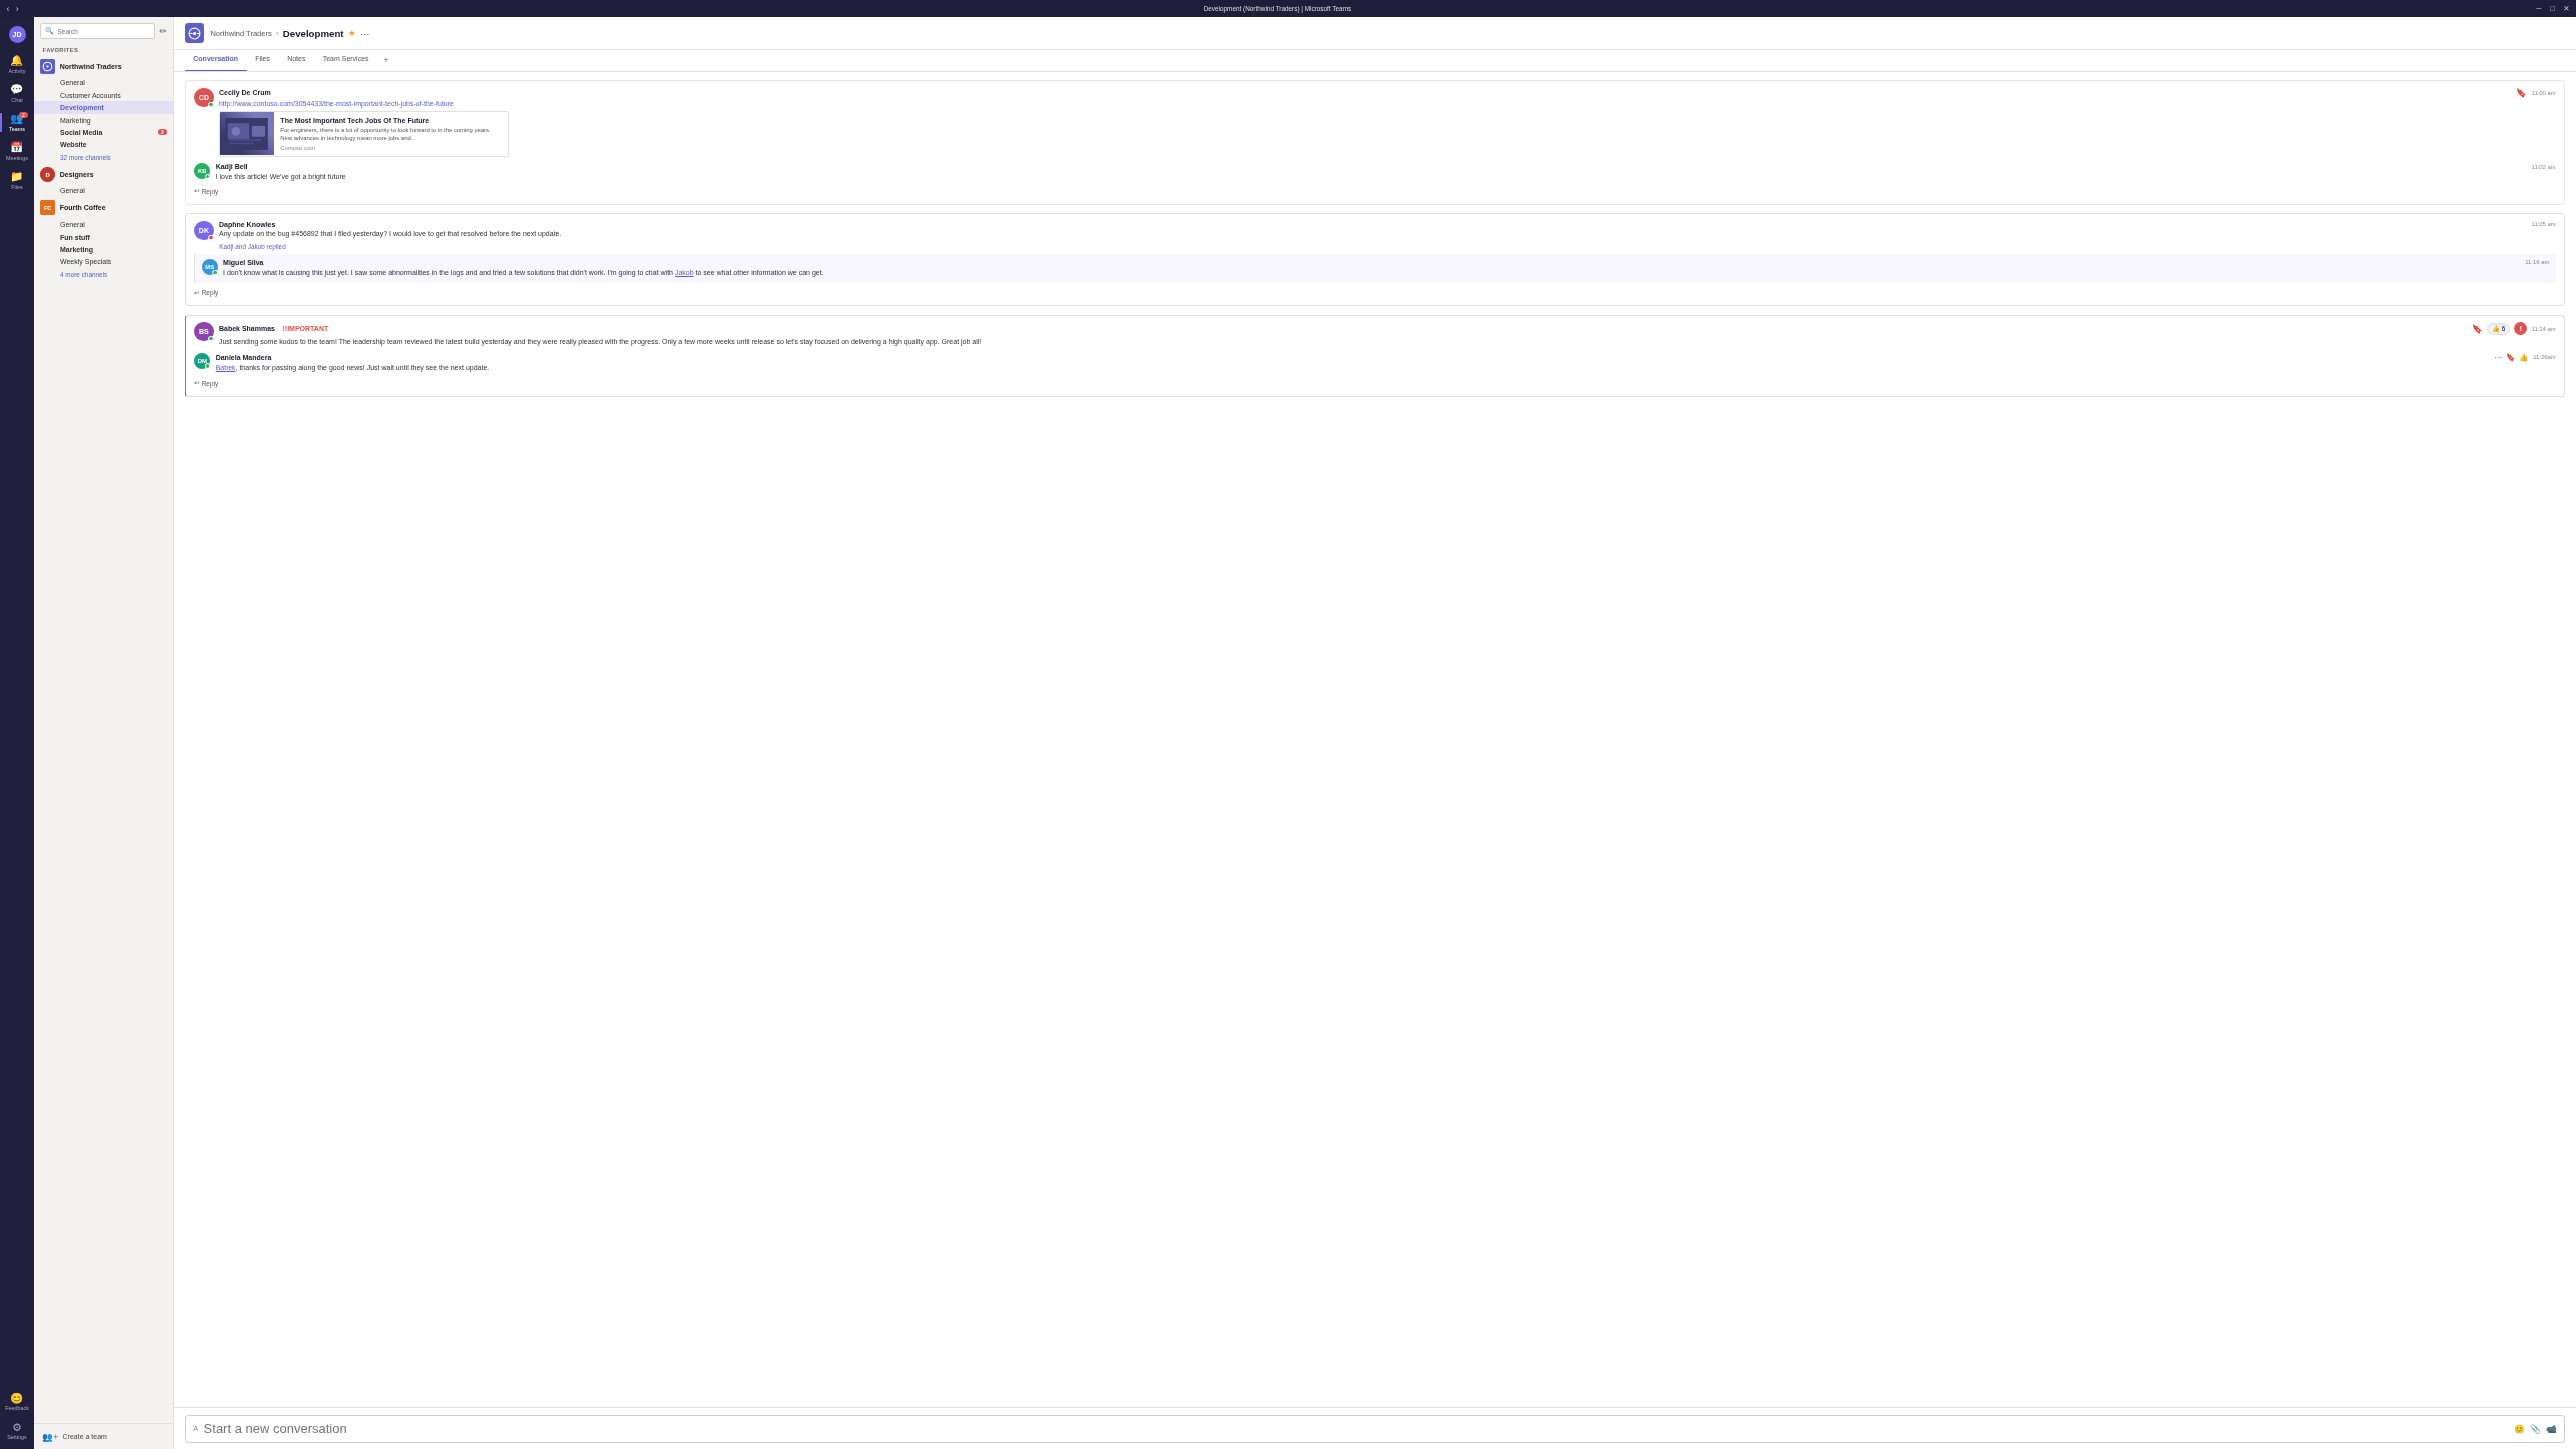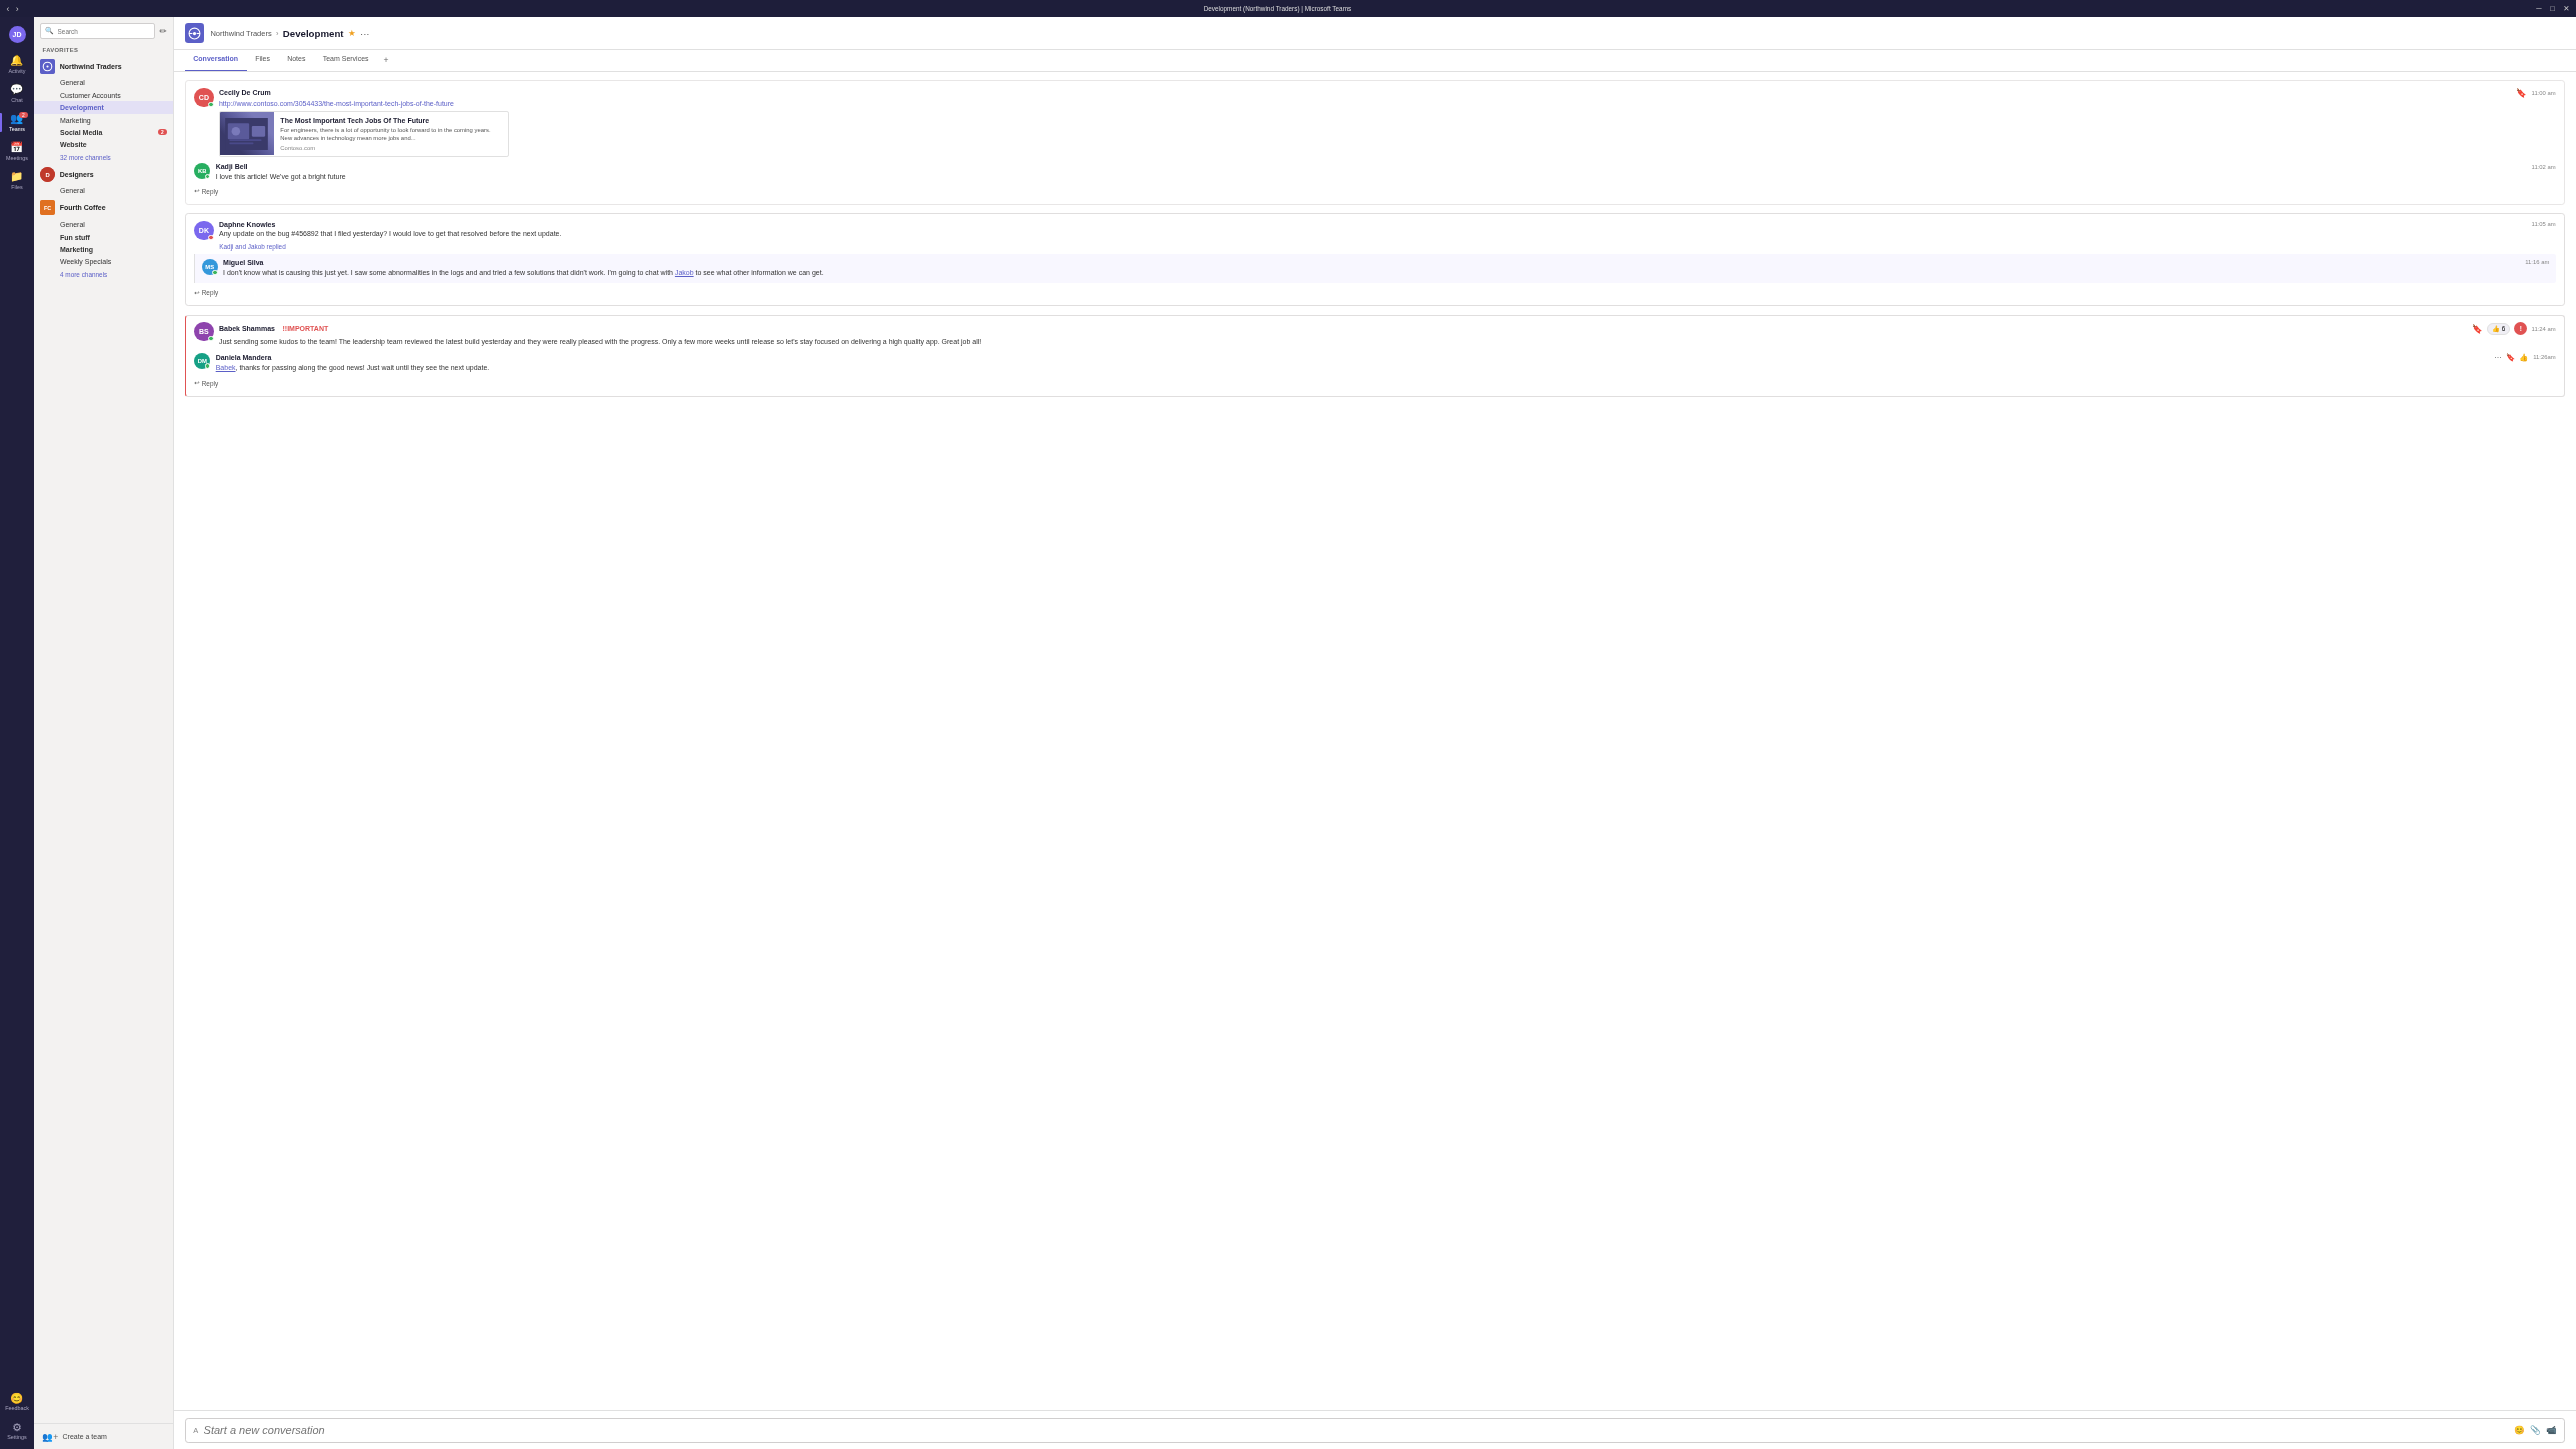--- a/index.html
+++ b/index.html
@@ -406,24 +406,23 @@
       align-items: center;
       padding: 5.4px 7.5px;
       gap: 5.4px;
       background: white;
     }
     .input-format-icon { color: #666; font-size: 8.6px; cursor: pointer; }
     .input-field {
       flex: 1;
       border: none;
       outline: none;
-      font-size: 11px;
+      font-size: 13px;
       color: #888;
       background: transparent;
-      font-style: italic;
     }
     .input-actions { display: flex; gap: 5.4px; align-items: center; }
     .input-action { color: #666; font-size: 8.6px; cursor: pointer; }
 
     
     ::-webkit-scrollbar { width: 2.1px; }
     ::-webkit-scrollbar-track { background: transparent; }
     ::-webkit-scrollbar-thumb { background: #ccc; border-radius: 1.1px; }
     .author-name-link { color: #5b5fc7; cursor: pointer; }
   </style>

